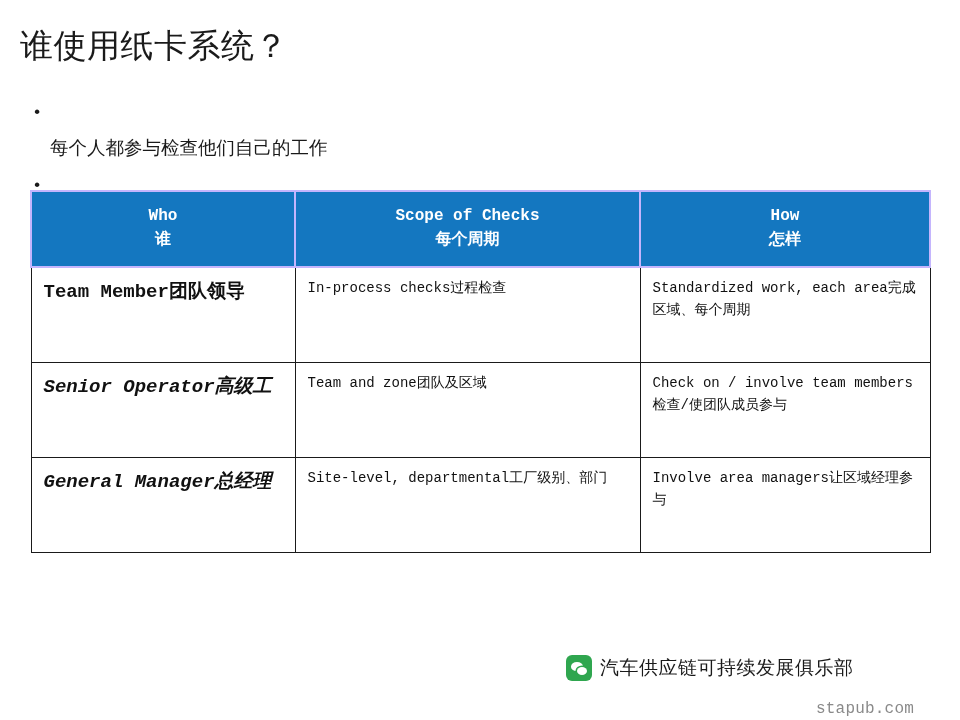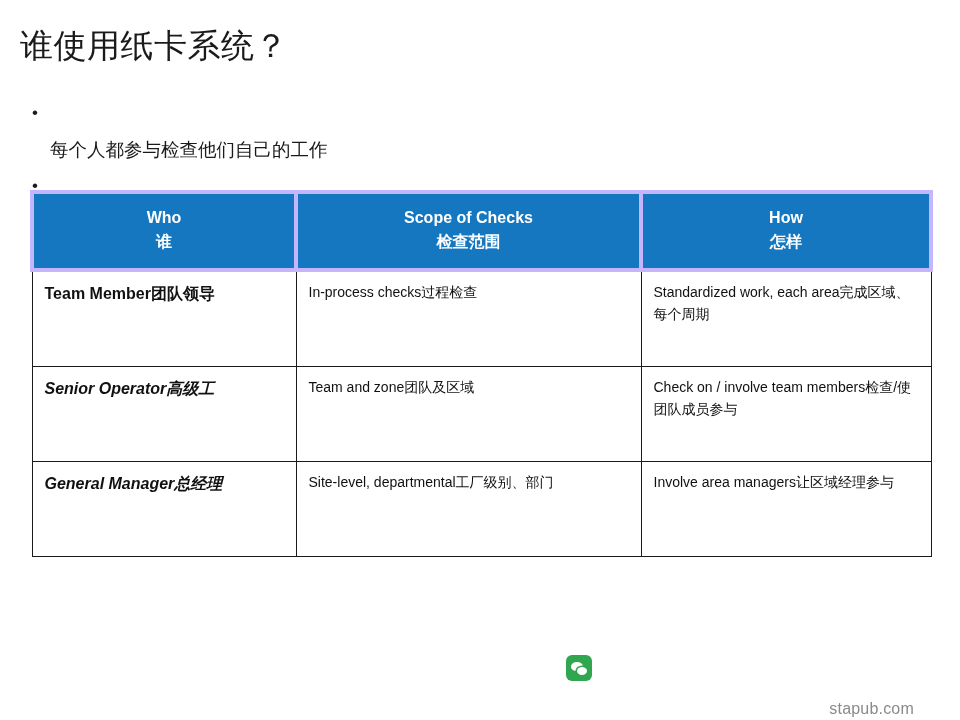--- a/index.html
+++ b/index.html
@@ -13,20 +13,21 @@
     font-family: "Liberation Sans", sans-serif;
     color: #111111;
     overflow: hidden;
     position: relative;
   }
   .slide {
     position: relative;
     width: 920px;
     height: 720px;
     box-sizing: border-box;
+    font-family: Liberation Mono, monospace;
   }
   .slide-title {
     position: absolute;
     left: 20px;
     top: 24px;
     font-size: 33px;
     font-weight: 400;
     color: #1a1a1a;
     letter-spacing: 0.5px;
   }
@@ -72,38 +73,38 @@
   table.checks col.c2 { width: 345px; }
   table.checks col.c3 { width: 290px; }
 
   table.checks thead th {
     background: #1477c0;
     color: #ffffff;
     font-size: 16px;
     font-weight: bold;
     text-align: center;
     padding: 12px 8px 14px 8px;
-    border: 4px solid #c4b5fd;
+    border: 2px solid #c4b5fd;
     line-height: 1.5;
   }
   table.checks thead th .hl2 {
     display: block;
     font-weight: bold;
   }
   table.checks tbody td {
     border: 1px solid #1a1a1a;
     vertical-align: top;
     padding: 10px 12px 12px 12px;
     font-size: 14px;
     line-height: 1.55;
     color: #111111;
   }
   table.checks tbody td.who {
     font-weight: bold;
-    font-size: 16px;
+    font-size: 19px;
   }
   table.checks tbody tr.ital td.who {
     font-style: italic;
   }
   .row-h2 td { height: 72px; }
 
   .footer-badge {
     position: absolute;
     left: 566px;
     top: 655px;
@@ -180,21 +181,21 @@
           <col class="c3">
       </colgroup>
       <thead>
         <tr>
           <th>
             <span>Who</span>
             <span class="hl2">谁</span>
           </th>
           <th>
             <span>Scope of Checks</span>
-            <span class="hl2">检查范围</span>
+            <span class="hl2">每个周期</span>
           </th>
           <th>
             <span>How</span>
             <span class="hl2">怎样</span>
           </th>
         </tr>
       </thead>
       <tbody>
         <tr class="row-h2">
           <td class="who">Team Member团队领导</td>
@@ -210,17 +211,18 @@
           <td class="who">General Manager总经理</td>
           <td>Site-level, departmental工厂级别、部门</td>
           <td>Involve area managers让区域经理参与</td>
         </tr>
       </tbody>
     </table>
   </div>
 
   <div class="footer-badge">
     <span class="wechat"></span>
+    <span class="ftext">汽车供应链可持续发展俱乐部</span>
   </div>
 
   <div class="watermark">stapub.com</div>
 
 </div>
 
 </body></html>

